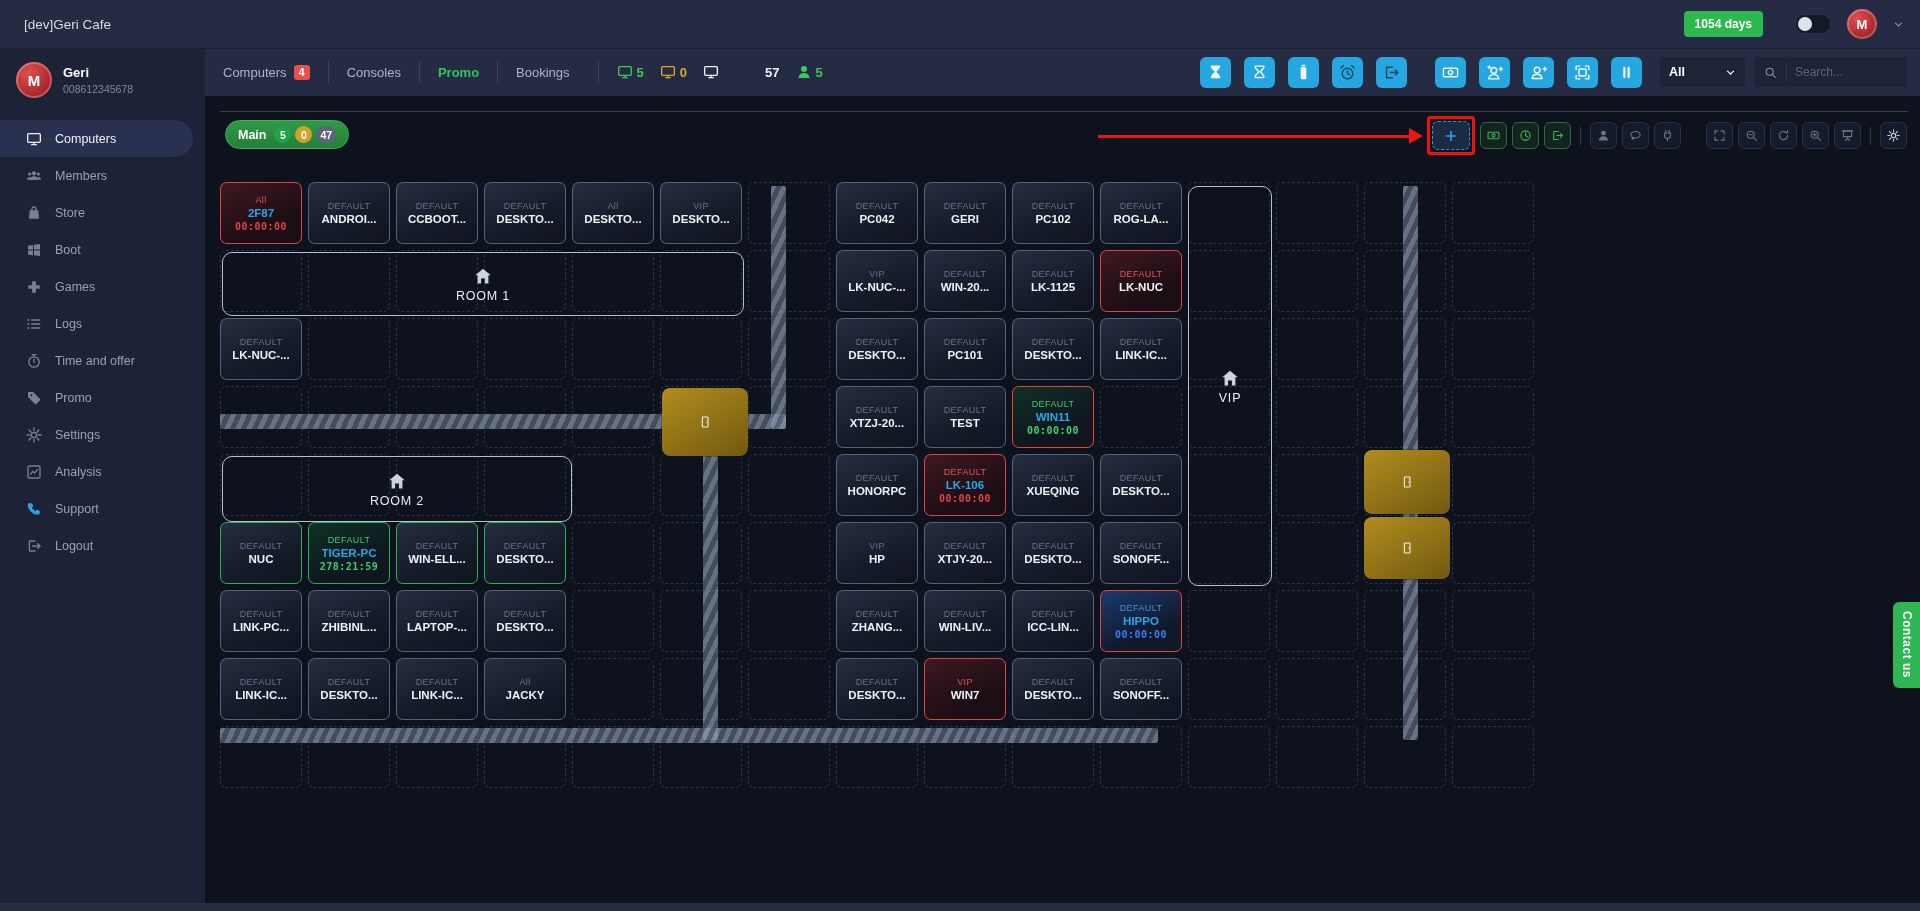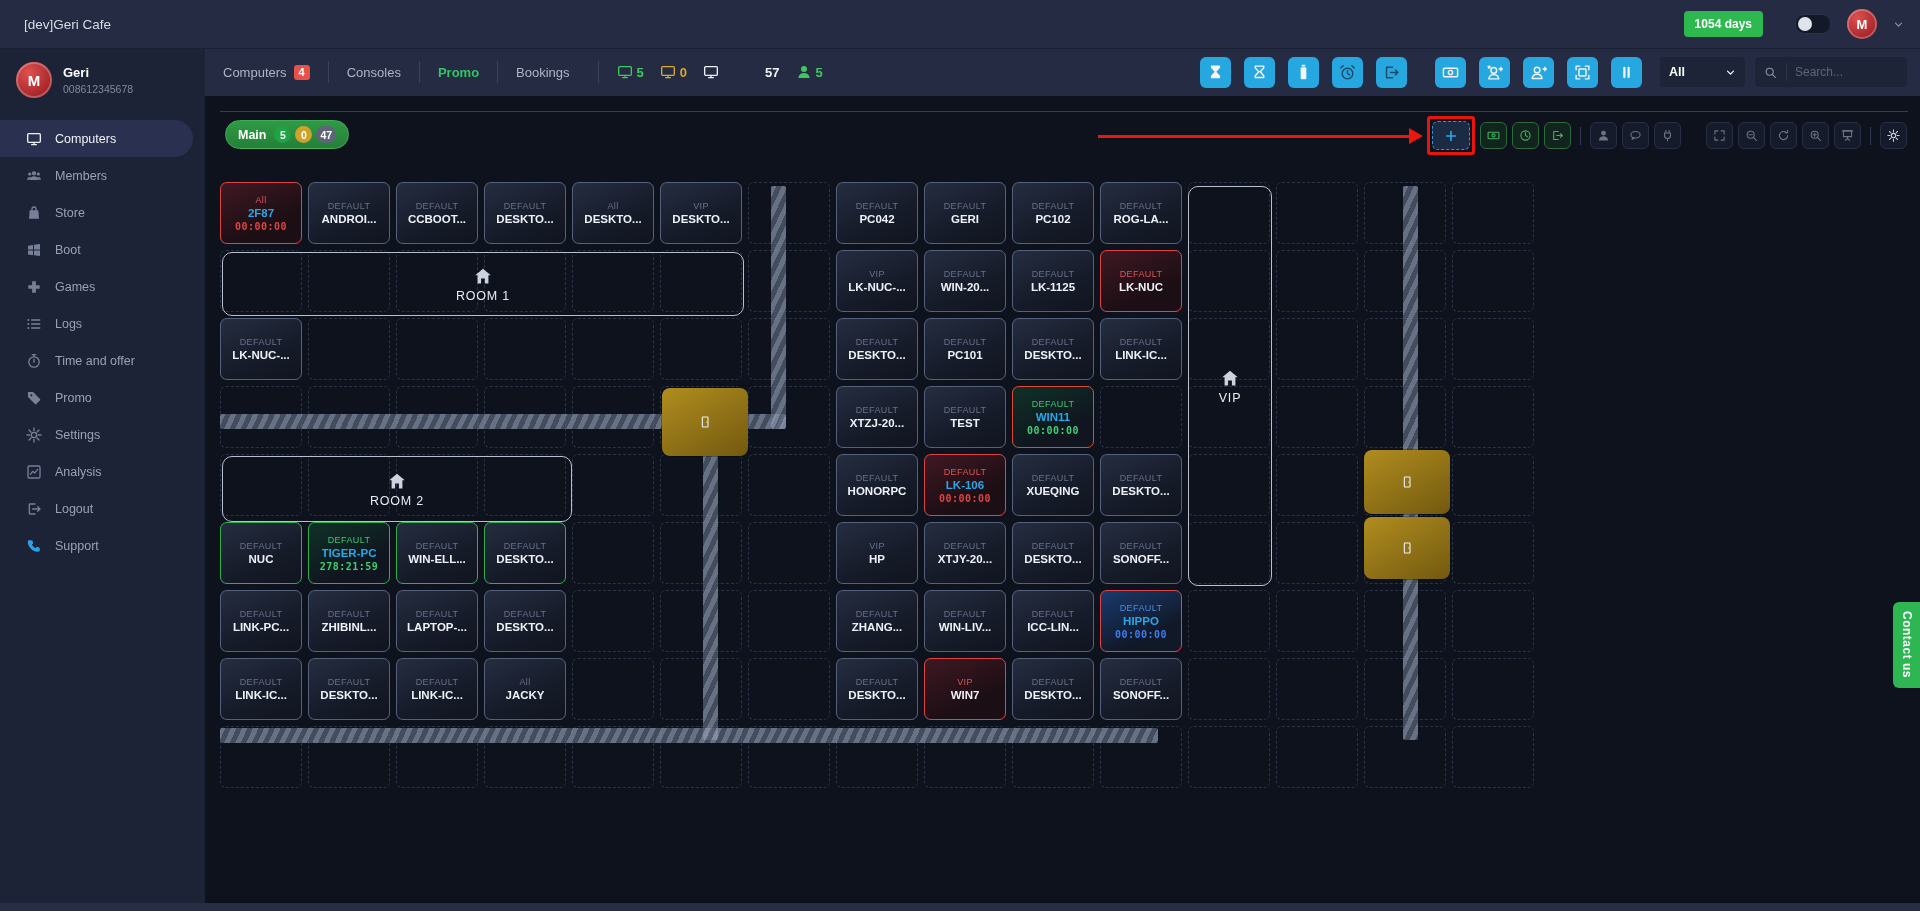--- a/index.html
+++ b/index.html
@@ -220,35 +220,35 @@
         <div class="side-item">
           <span class="icon">
             <svg viewBox="0 0 24 24" fill="none" stroke="currentColor" stroke-width="2" stroke-linecap="round" stroke-linejoin="round">
               <rect x="3" y="3" width="18" height="18" rx="2"></rect>
               <path d="M6.5 15.5l3.5-4.5 3 2.5 4.5-5.5" stroke-width="1.8"></path>
             </svg>
           </span>
           <span class="lbl">Analysis</span>
         </div>
         <div class="side-item">
+          <span class="icon" style="color: rgb(45, 161, 232);">
+            <svg viewBox="0 0 24 24" fill="none" stroke="currentColor" stroke-width="2" stroke-linecap="round" stroke-linejoin="round">
+              <path fill="currentColor" stroke="none" d="M7.2 3.2l2.6.8 1 4.1-2 1.6a12.8 12.8 0 0 0 5.5 5.5l1.6-2 4.1 1 .8 2.6c.3 1.9-1 3.6-3 3.7C10.6 20.9 3.1 13.4 2.7 6.2c-.1-2 1.6-3.3 3.5-3z"></path>
+            </svg>
+          </span>
+          <span class="lbl">Support</span>
+        </div>
+        <div class="side-item">
           <span class="icon">
             <svg viewBox="0 0 24 24" fill="none" stroke="currentColor" stroke-width="2" stroke-linecap="round" stroke-linejoin="round">
               <path d="M13.5 4.5H6a1 1 0 0 0-1 1v13a1 1 0 0 0 1 1h7.5"></path>
               <path d="M10 12h10.5M17.5 8.5L21 12l-3.5 3.5"></path>
             </svg>
           </span>
           <span class="lbl">Logout</span>
-        </div>
-        <div class="side-item">
-          <span class="icon" style="color: rgb(45, 161, 232);">
-            <svg viewBox="0 0 24 24" fill="none" stroke="currentColor" stroke-width="2" stroke-linecap="round" stroke-linejoin="round">
-              <path fill="currentColor" stroke="none" d="M7.2 3.2l2.6.8 1 4.1-2 1.6a12.8 12.8 0 0 0 5.5 5.5l1.6-2 4.1 1 .8 2.6c.3 1.9-1 3.6-3 3.7C10.6 20.9 3.1 13.4 2.7 6.2c-.1-2 1.6-3.3 3.5-3z"></path>
-            </svg>
-          </span>
-          <span class="lbl">Support</span>
         </div>
       </nav>
   </aside>
 
   <div class="subbar">
     <nav id="tabs">
         <div class="tab">
           <span>Computers</span>
           <span class="badge">4</span>
         </div>

